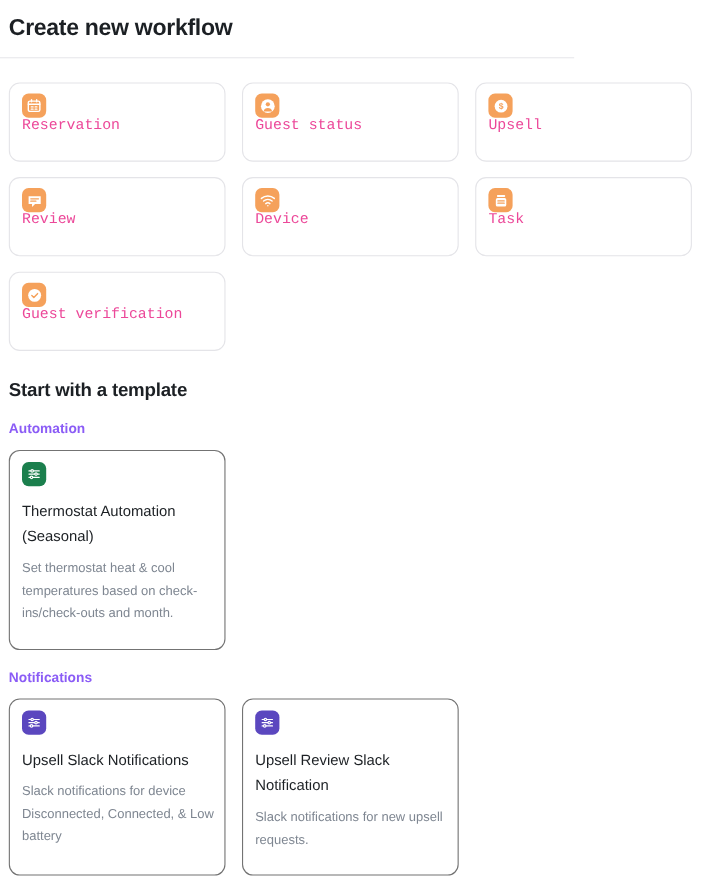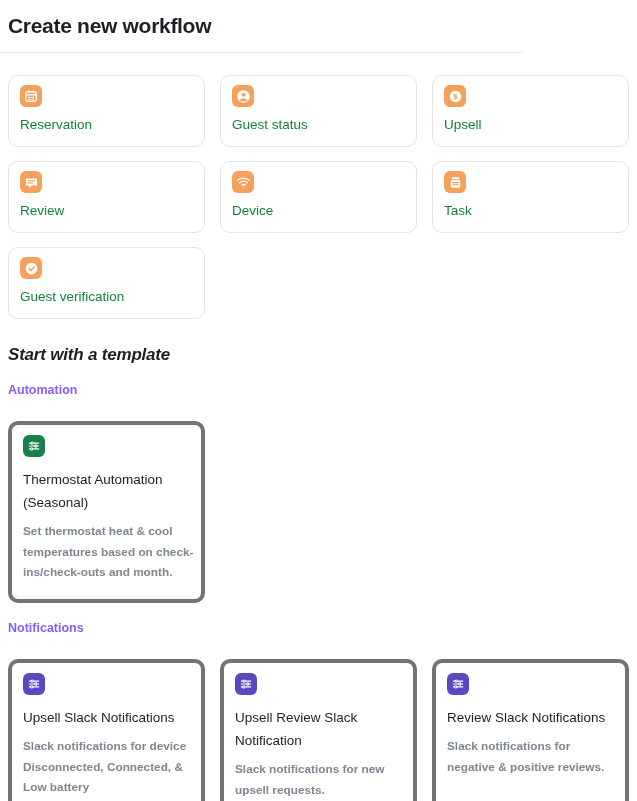--- a/index.html
+++ b/index.html
@@ -56,72 +56,69 @@
     display: flex;
     align-items: center;
     justify-content: center;
   }
   .icon-sq.orange { background: #f5a15b; }
   .icon-sq.green  { background: #1b7f4d; }
   .icon-sq.purple { background: #5b47bf; }
   .icon-sq svg { display: block; }
 
   .trigger-label {
-    margin-top: 10px;
     font-size: 13.5px;
-    color: #15803d;
+    color: #ec4899;
     line-height: 1.2;
+    font-family: Liberation Mono, monospace;
   }
 
   
   .section-title {
     font-size: 17px;
     font-weight: bold;
     letter-spacing: -0.2px;
     color: #1c2024;
     margin-top: 26px;
-    font-style: italic;
   }
   .group-title {
     font-size: 12.5px;
     font-weight: bold;
     color: #8b5cf6;
     margin-top: 18px;
   }
 
   
   .template-grid {
     display: grid;
     grid-template-columns: repeat(3, 197px);
     gap: 15px;
     margin-top: 12px;
   }
   .template-card {
-    border: 4px solid #737373;
+    border: 1px solid #737373;
     border-radius: 10px;
     background: #fff;
     padding: 10px 7px 14px 11px;
     cursor: pointer;
-    margin-top: 12px;
   }
   .template-card.tall { min-height: 182px; }
   .template-card.notif { min-height: 161px; }
 
   .template-name {
     margin-top: 11px;
     font-size: 13.5px;
     line-height: 1.72;
     color: #1c2024;
   }
   .template-desc {
     margin-top: 7px;
     font-size: 11.8px;
     line-height: 1.72;
     color: #7e8691;
-    font-weight: bold;
   }
 </style>
 </head>
 <body>
 
 <div class="page">
 
   <div class="header">
     <div class="header-title">Create new workflow</div>
   </div>
@@ -249,29 +246,17 @@
             <path d="M4 7h16M4 12h16M4 17h16"></path>
             <circle cx="9" cy="7" r="1.9" fill="#5b47bf"></circle>
             <circle cx="15" cy="12" r="1.9" fill="#5b47bf"></circle>
             <circle cx="8" cy="17" r="1.9" fill="#5b47bf"></circle>
           </svg>
         </div>
         <div class="template-name">Upsell Review Slack Notification</div>
         <div class="template-desc">Slack notifications for new upsell requests.</div>
       </div>
 
-      <div class="template-card notif">
-        <div class="icon-sq purple">
-          <svg width="14" height="14" viewBox="0 0 24 24" stroke="#ffffff" stroke-width="1.9" stroke-linecap="round" fill="none">
-            <path d="M4 7h16M4 12h16M4 17h16"></path>
-            <circle cx="9" cy="7" r="1.9" fill="#5b47bf"></circle>
-            <circle cx="15" cy="12" r="1.9" fill="#5b47bf"></circle>
-            <circle cx="8" cy="17" r="1.9" fill="#5b47bf"></circle>
-          </svg>
-        </div>
-        <div class="template-name">Review Slack Notifications</div>
-        <div class="template-desc">Slack notifications for negative &amp; positive reviews.</div>
-      </div>
 
     </div>
 
   </div>
 </div>
 
 </body></html>

